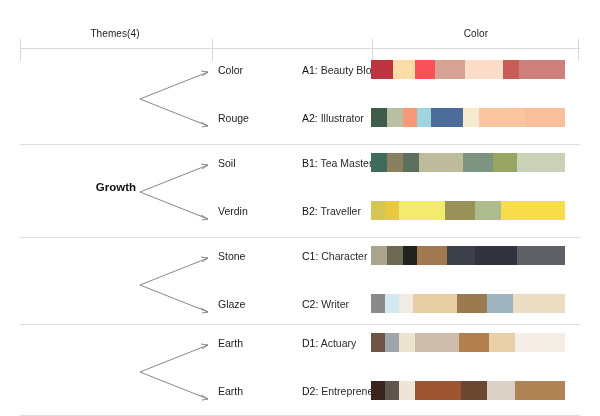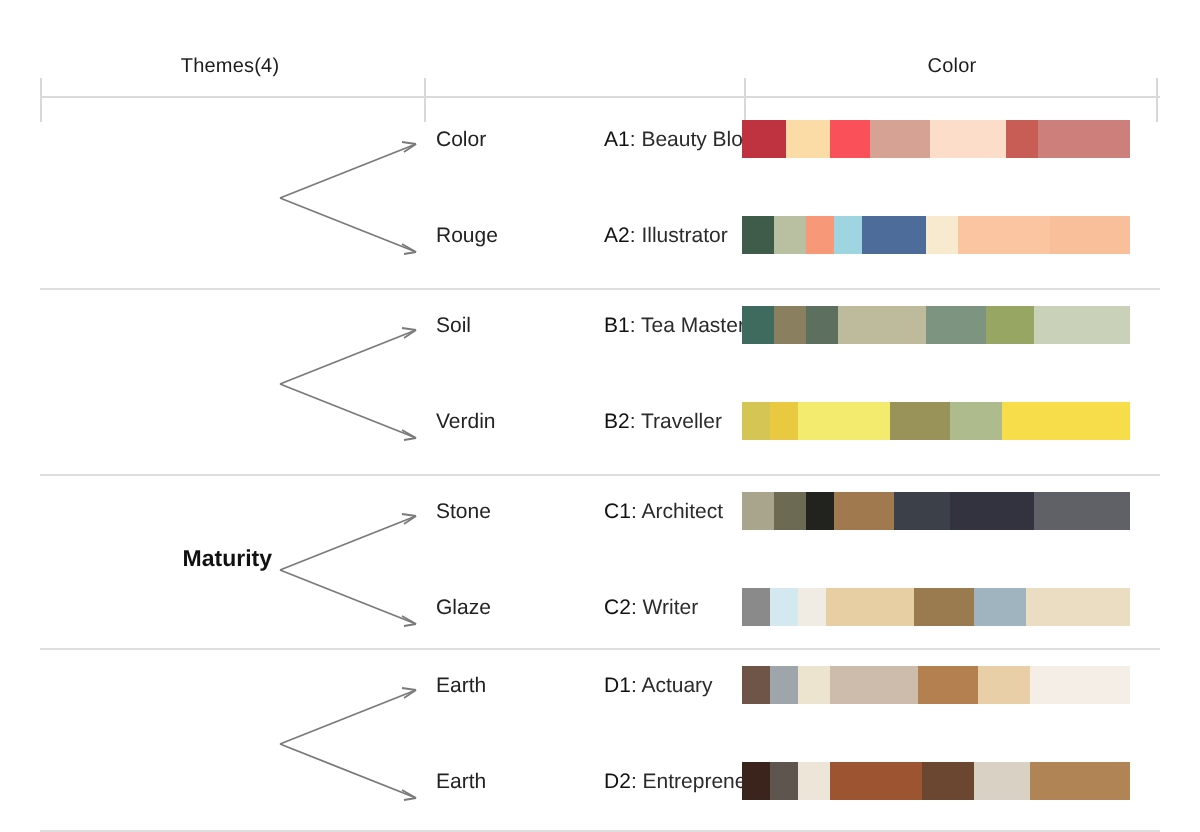--- a/index.html
+++ b/index.html
@@ -134,20 +134,21 @@
           <div class="sw" title="#f79878" style="width: 14px; background: rgb(247, 152, 120);"></div>
           <div class="sw" title="#9ed5e0" style="width: 14px; background: rgb(158, 213, 224);"></div>
           <div class="sw" title="#4e6c99" style="width: 32px; background: rgb(78, 108, 153);"></div>
           <div class="sw" title="#f7eacf" style="width: 16px; background: rgb(247, 234, 207);"></div>
           <div class="sw" title="#fac5a0" style="width: 46px; background: rgb(250, 197, 160);"></div>
           <div class="sw" title="#f9bf9a" style="width: 40px; background: rgb(249, 191, 154);"></div>
         </div>
         <div class="footline" style="top: 92px;"></div>
       </div>
       <div class="group" style="top: 145px; height: 93px;">
+        <div class="theme-label">Growth</div>
         <div class="branch"><svg width="76" height="78" viewBox="0 0 76 78">
             <path d="M2,39 L70,12" stroke="#7a7a7a" stroke-width="0.9" fill="none"></path>
             <path d="M2,39 L70,66" stroke="#7a7a7a" stroke-width="0.9" fill="none"></path>
             <path d="M70,12 L63,11 M70,12 L64,16" stroke="#7a7a7a" stroke-width="0.9" fill="none"></path>
             <path d="M70,66 L63,62 M70,66 L64,67" stroke="#7a7a7a" stroke-width="0.9" fill="none"></path>
           </svg></div>
         <div class="leaf leaf-top">Soil</div>
         <div class="charcell char-top"><span class="code">B1</span><span>: </span><span>Tea Master</span></div>
         <div class="strip strip-top">
           <div class="sw" title="#3f6b5e" style="width: 16px; background: rgb(63, 107, 94);"></div>
@@ -164,29 +165,28 @@
           <div class="sw" title="#d4c555" style="width: 14px; background: rgb(212, 197, 85);"></div>
           <div class="sw" title="#e8c93f" style="width: 14px; background: rgb(232, 201, 63);"></div>
           <div class="sw" title="#f2eb6e" style="width: 46px; background: rgb(242, 235, 110);"></div>
           <div class="sw" title="#99935a" style="width: 30px; background: rgb(153, 147, 90);"></div>
           <div class="sw" title="#aebb8d" style="width: 26px; background: rgb(174, 187, 141);"></div>
           <div class="sw" title="#f7dd4a" style="width: 64px; background: rgb(247, 221, 74);"></div>
         </div>
         <div class="footline" style="top: 92px;"></div>
       </div>
       <div class="group" style="top: 238px; height: 87px;">
-        <div class="theme-label">Maturity</div>
         <div class="branch"><svg width="76" height="78" viewBox="0 0 76 78">
             <path d="M2,39 L70,12" stroke="#7a7a7a" stroke-width="0.9" fill="none"></path>
             <path d="M2,39 L70,66" stroke="#7a7a7a" stroke-width="0.9" fill="none"></path>
             <path d="M70,12 L63,11 M70,12 L64,16" stroke="#7a7a7a" stroke-width="0.9" fill="none"></path>
             <path d="M70,66 L63,62 M70,66 L64,67" stroke="#7a7a7a" stroke-width="0.9" fill="none"></path>
           </svg></div>
         <div class="leaf leaf-top">Stone</div>
-        <div class="charcell char-top"><span class="code">C1</span><span>: </span><span>Architect</span></div>
+        <div class="charcell char-top"><span class="code">C1</span><span>: </span><span>Character</span></div>
         <div class="strip strip-top">
           <div class="sw" title="#a9a48c" style="width: 16px; background: rgb(169, 164, 140);"></div>
           <div class="sw" title="#6d6a53" style="width: 16px; background: rgb(109, 106, 83);"></div>
           <div class="sw" title="#22231f" style="width: 14px; background: rgb(34, 35, 31);"></div>
           <div class="sw" title="#a0794f" style="width: 30px; background: rgb(160, 121, 79);"></div>
           <div class="sw" title="#3c4149" style="width: 28px; background: rgb(60, 65, 73);"></div>
           <div class="sw" title="#33333f" style="width: 42px; background: rgb(51, 51, 63);"></div>
           <div class="sw" title="#5f6166" style="width: 48px; background: rgb(95, 97, 102);"></div>
         </div>
         <div class="leaf leaf-bot">Glaze</div>

